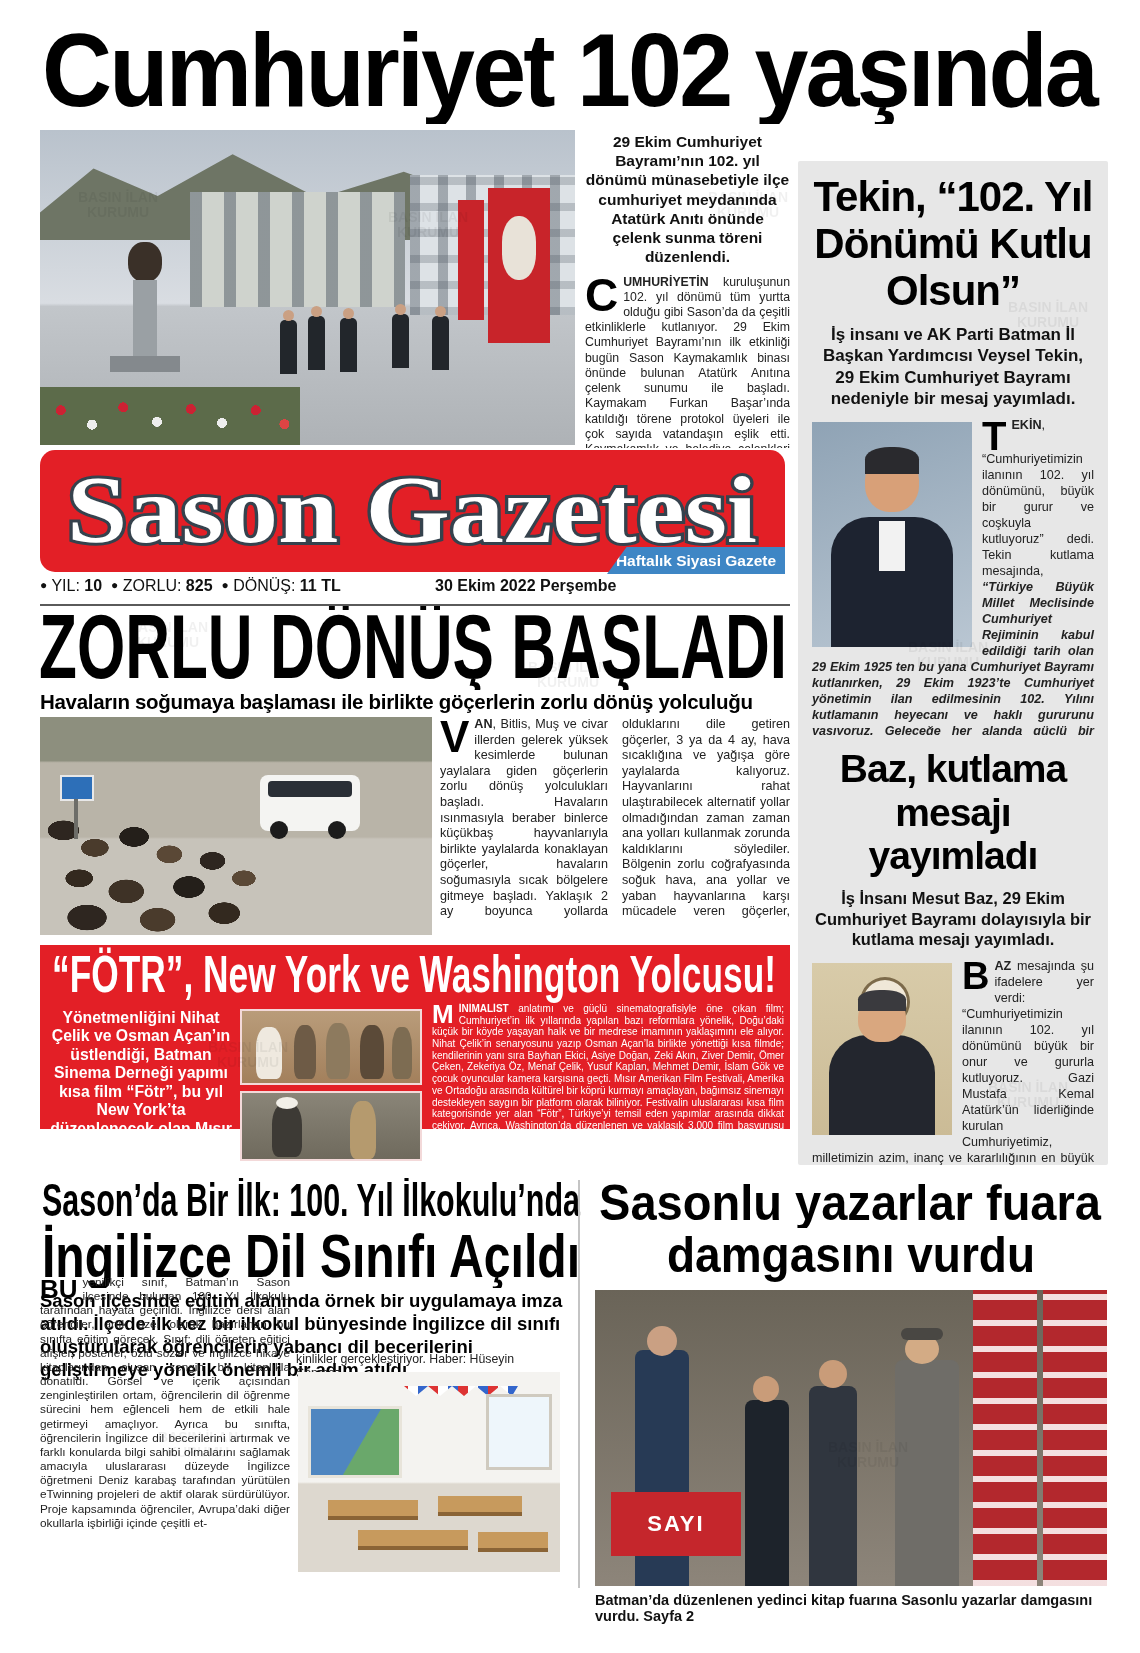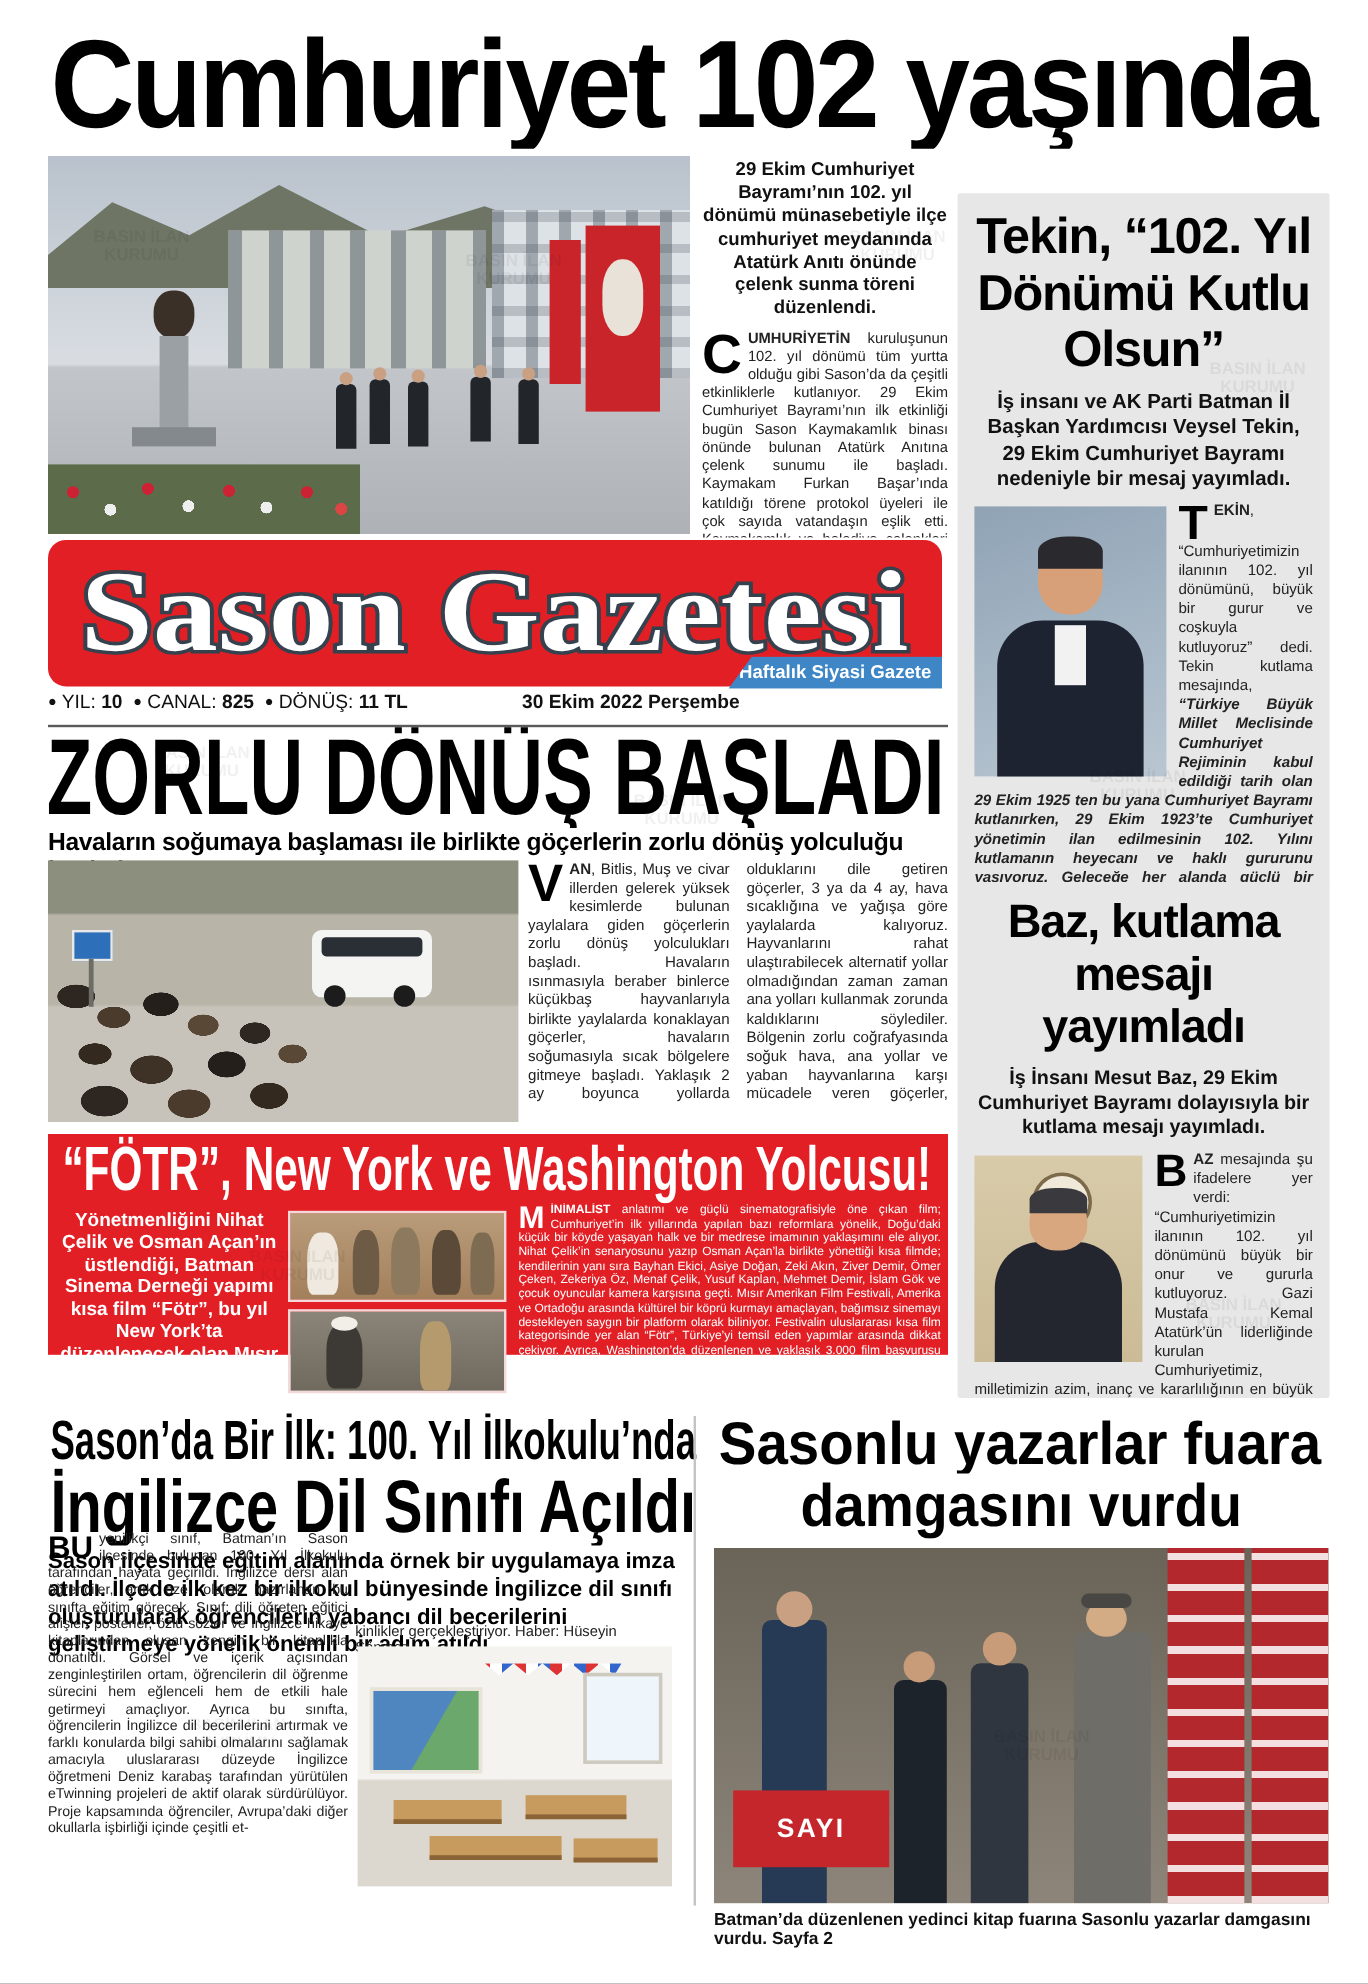--- a/index.html
+++ b/index.html
@@ -218,21 +218,21 @@
       <span>Haftalık Siyasi Gazete</span>
     </div>
   </div>
 
   <div class="abs" id="info-bar">
     <div class="grp">
       <span class="dot">●</span>
       <span>YIL:</span>
       <b>10</b>&nbsp;
       <span class="dot">●</span>
-      <span>CANAL:</span>
+      <span>ZORLU:</span>
       <b>825</b>&nbsp;
       <span class="dot">●</span>
       <span>DÖNÜŞ:</span>
       <b>11 TL</b>
     </div>
     <div id="info-date">30 Ekim 2022 Perşembe</div>
   </div>
   <div class="abs" id="rule"></div>
 
   <svg class="abs" style="left:37px;top:606px" width="754" height="84">

